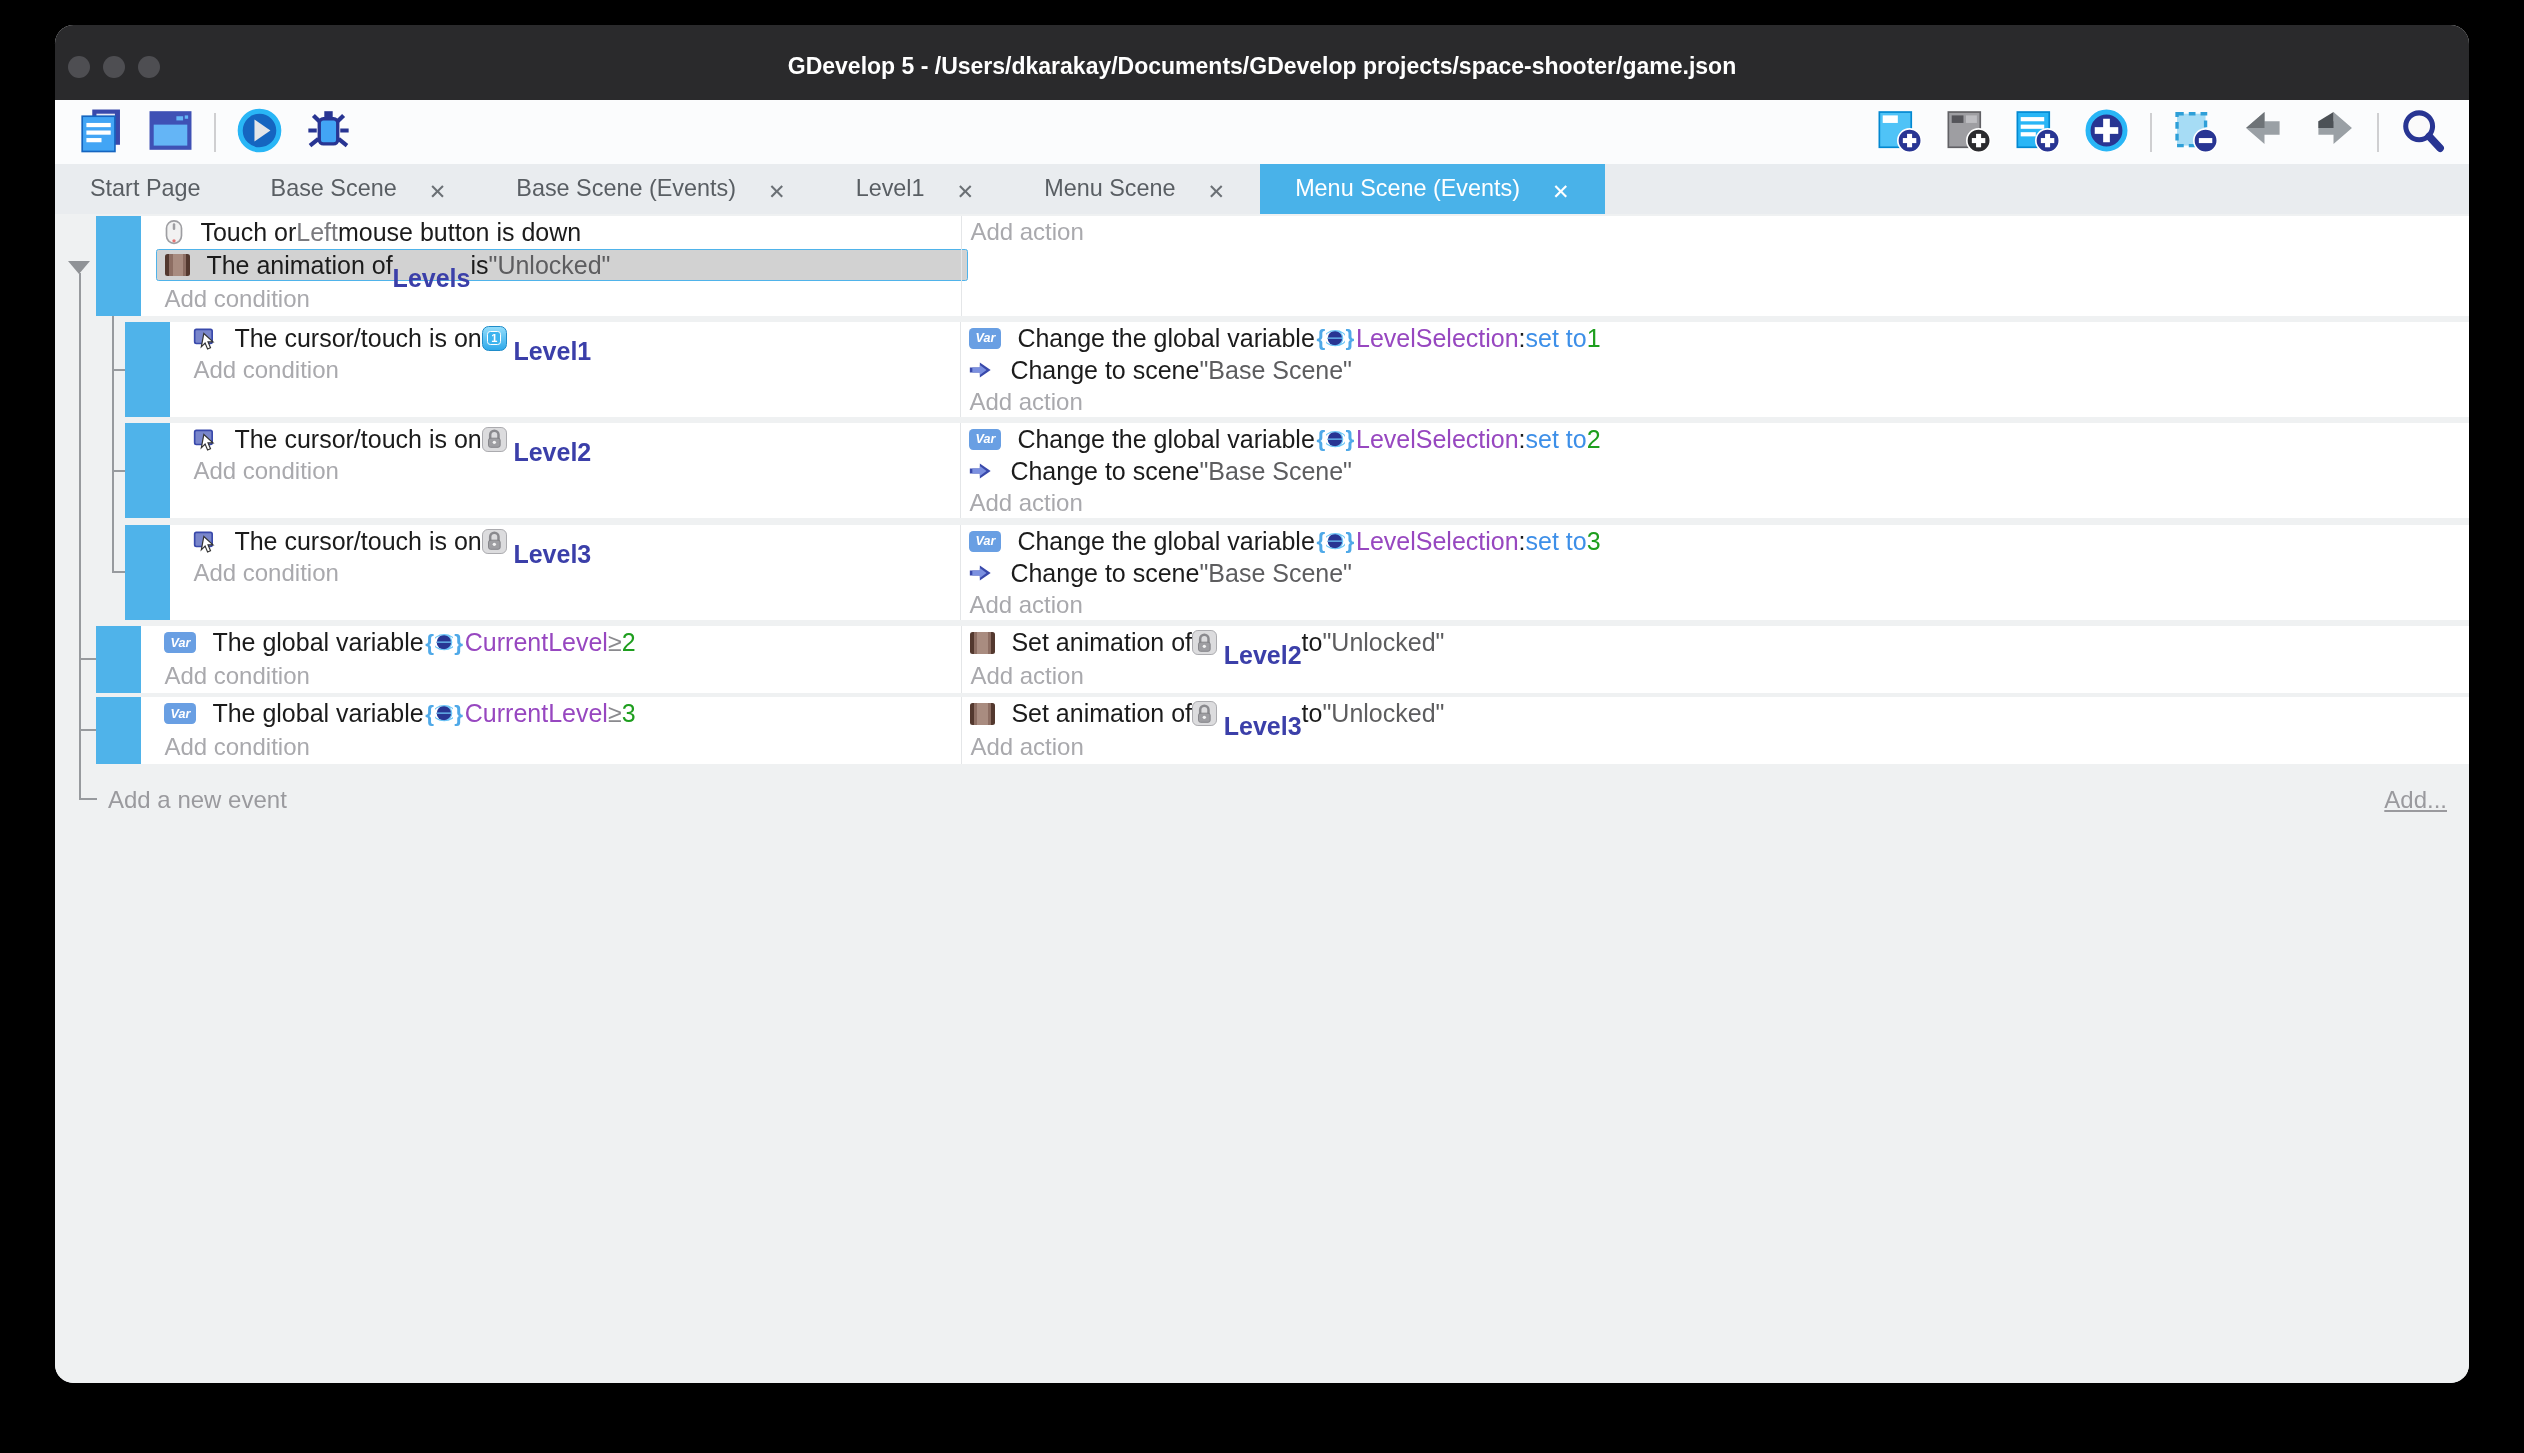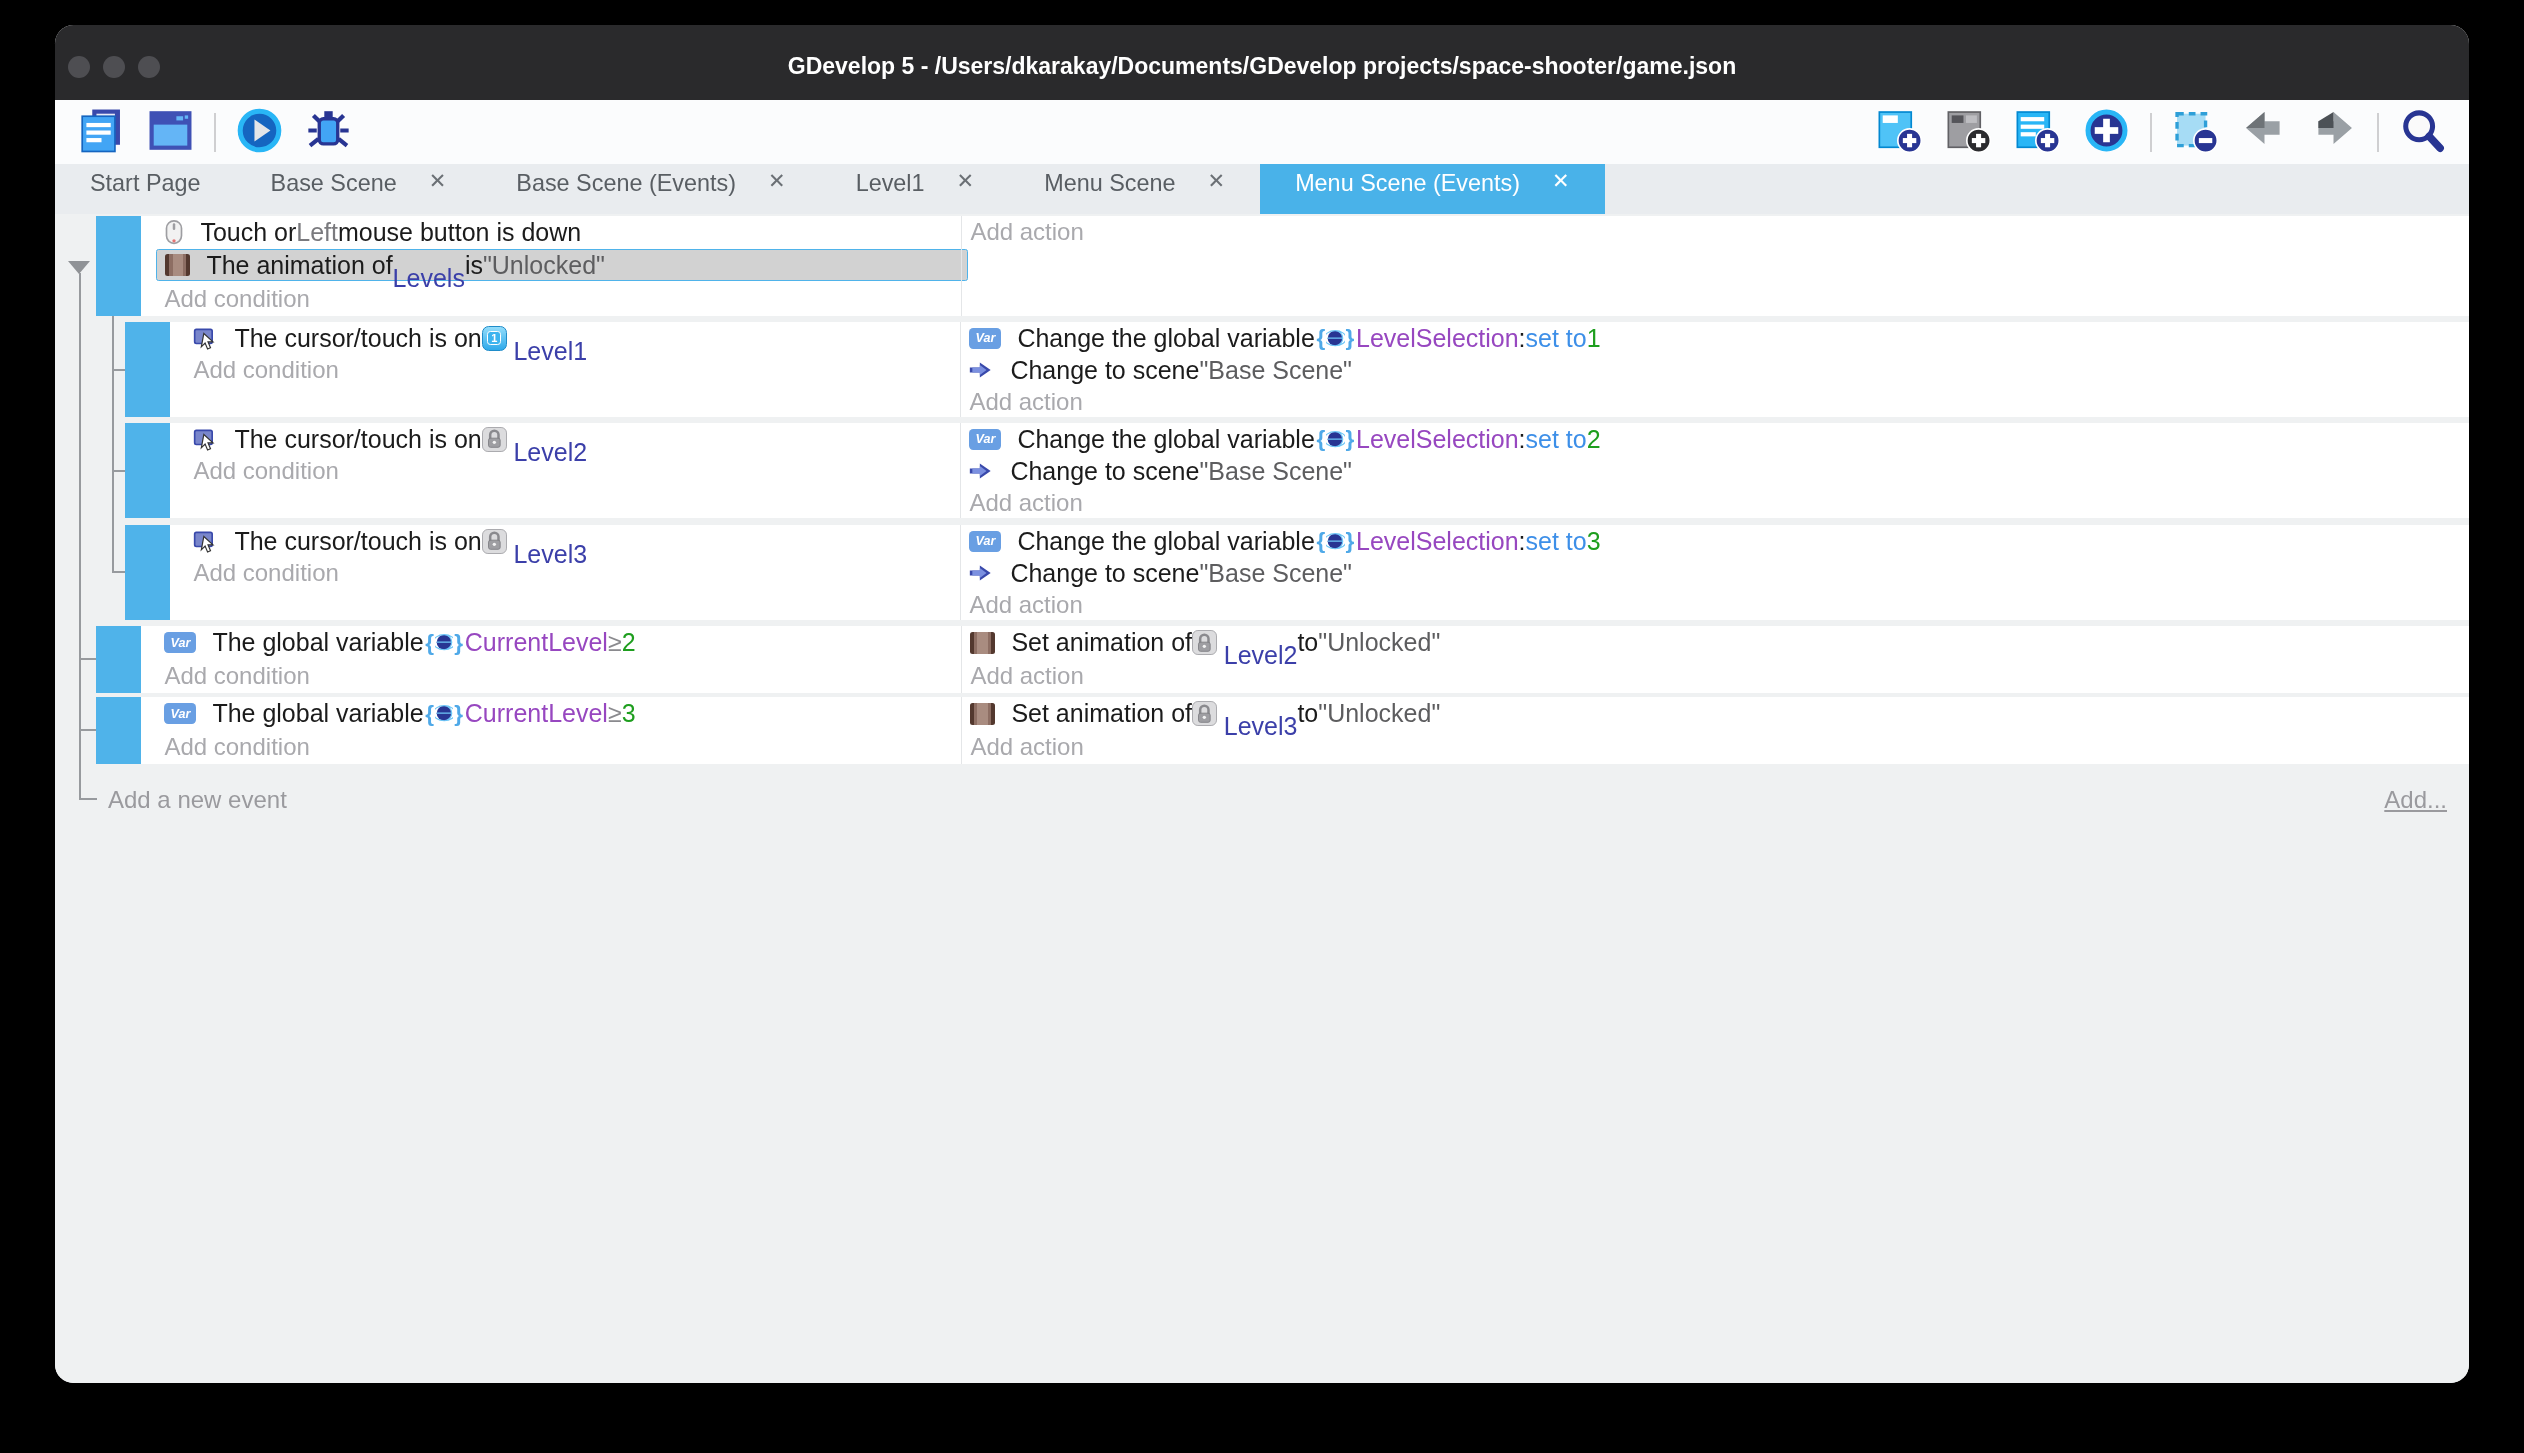--- a/index.html
+++ b/index.html
@@ -22,41 +22,41 @@
   }
   
   .toolbar { height:64px; background:#fbfcfd; display:flex; align-items:center; padding:0 23.4px; }
   .tgroup { display:flex; align-items:center; gap:22px; }
   .tsep { width:1.7px; height:39px; background:#cfcfd1; margin:0 20px; }
   .spacer { flex:1; }
   .tbtn { width:47px; height:47px; display:flex; align-items:center; justify-content:center; }
   .tbtn svg { width:47px; height:47px; }
   
   .tabbar { height:50px; background:#e9ecef; display:flex; align-items:stretch; overflow:hidden; }
-  .tab { display:flex; align-items:flex-start; padding:6px 35px; font-size:23.4px; color:#595e63; white-space:nowrap; }
+  .tab { display:flex; align-items:flex-end; padding:12px 35px; font-size:23.4px; color:#595e63; white-space:nowrap; }
   .tab.active { background:#49b2e9; color:#fff; }
   .tclose { margin-left:32px; font-size:21px; color:#6b7075; line-height:1; }
   .tclose::before { content:"✕"; }
   .tab.active .tclose { color:#fff; }
   
   .sheet { position:relative; height:1169px; background:#eff1f2; }
   .block { position:absolute; right:0; background:#fff; }
   .bar { position:absolute; left:0; top:0; bottom:0; width:45px; background:#4fb3ea; }
   .conds { position:absolute; left:60px; top:0; bottom:0; }
   .acts { position:absolute; top:0; bottom:0; right:8px; border-left:1.7px solid #e4e6e8; }
   .row { display:flex; align-items:center; font-size:25px; color:#1b1b1b; font-weight:500; padding-left:8.4px; white-space:nowrap; }
   .h40 { height:33px; } .h38 { height:32px; }
   .addlink { font-size:24px; color:#a9a9ad; font-weight:400; }
   .selrow {
     background:#d2d2d2; border:1.7px solid #4fb3ea; border-radius:2.5px;
     height:32px; margin:0.8px 5px 0.8px 0;
   }
   
   .p  { color:#7a7a7e; }
-  .o  { color:#3b3fa9; font-weight:400;margin-top:26px; }
+  .o  { color:#3b3fa9; font-weight:700;margin-top:26px; }
   .v  { color:#9747c0; }
   .st { color:#3d8fe8; }
   .n  { color:#1e9e1e; }
   .s  { color:#5d5d5f; }
   .opg{ color:#8a8a8e; }
   
   .ric { display:inline-flex; align-items:center; justify-content:center; margin-right:16px; flex:none; }
   .anim { width:25px; height:22px; border-radius:2.5px;
     background:linear-gradient(90deg,#53382e 0 4.2px,#8d6e63 4.2px 7.5px,#a98c80 7.5px 17.6px,#8d6e63 17.6px 21px,#53382e 21px 25px); }
   .varbadge { width:32px; height:21px; border-radius:4.2px; background:#699fe3; color:#fff;

